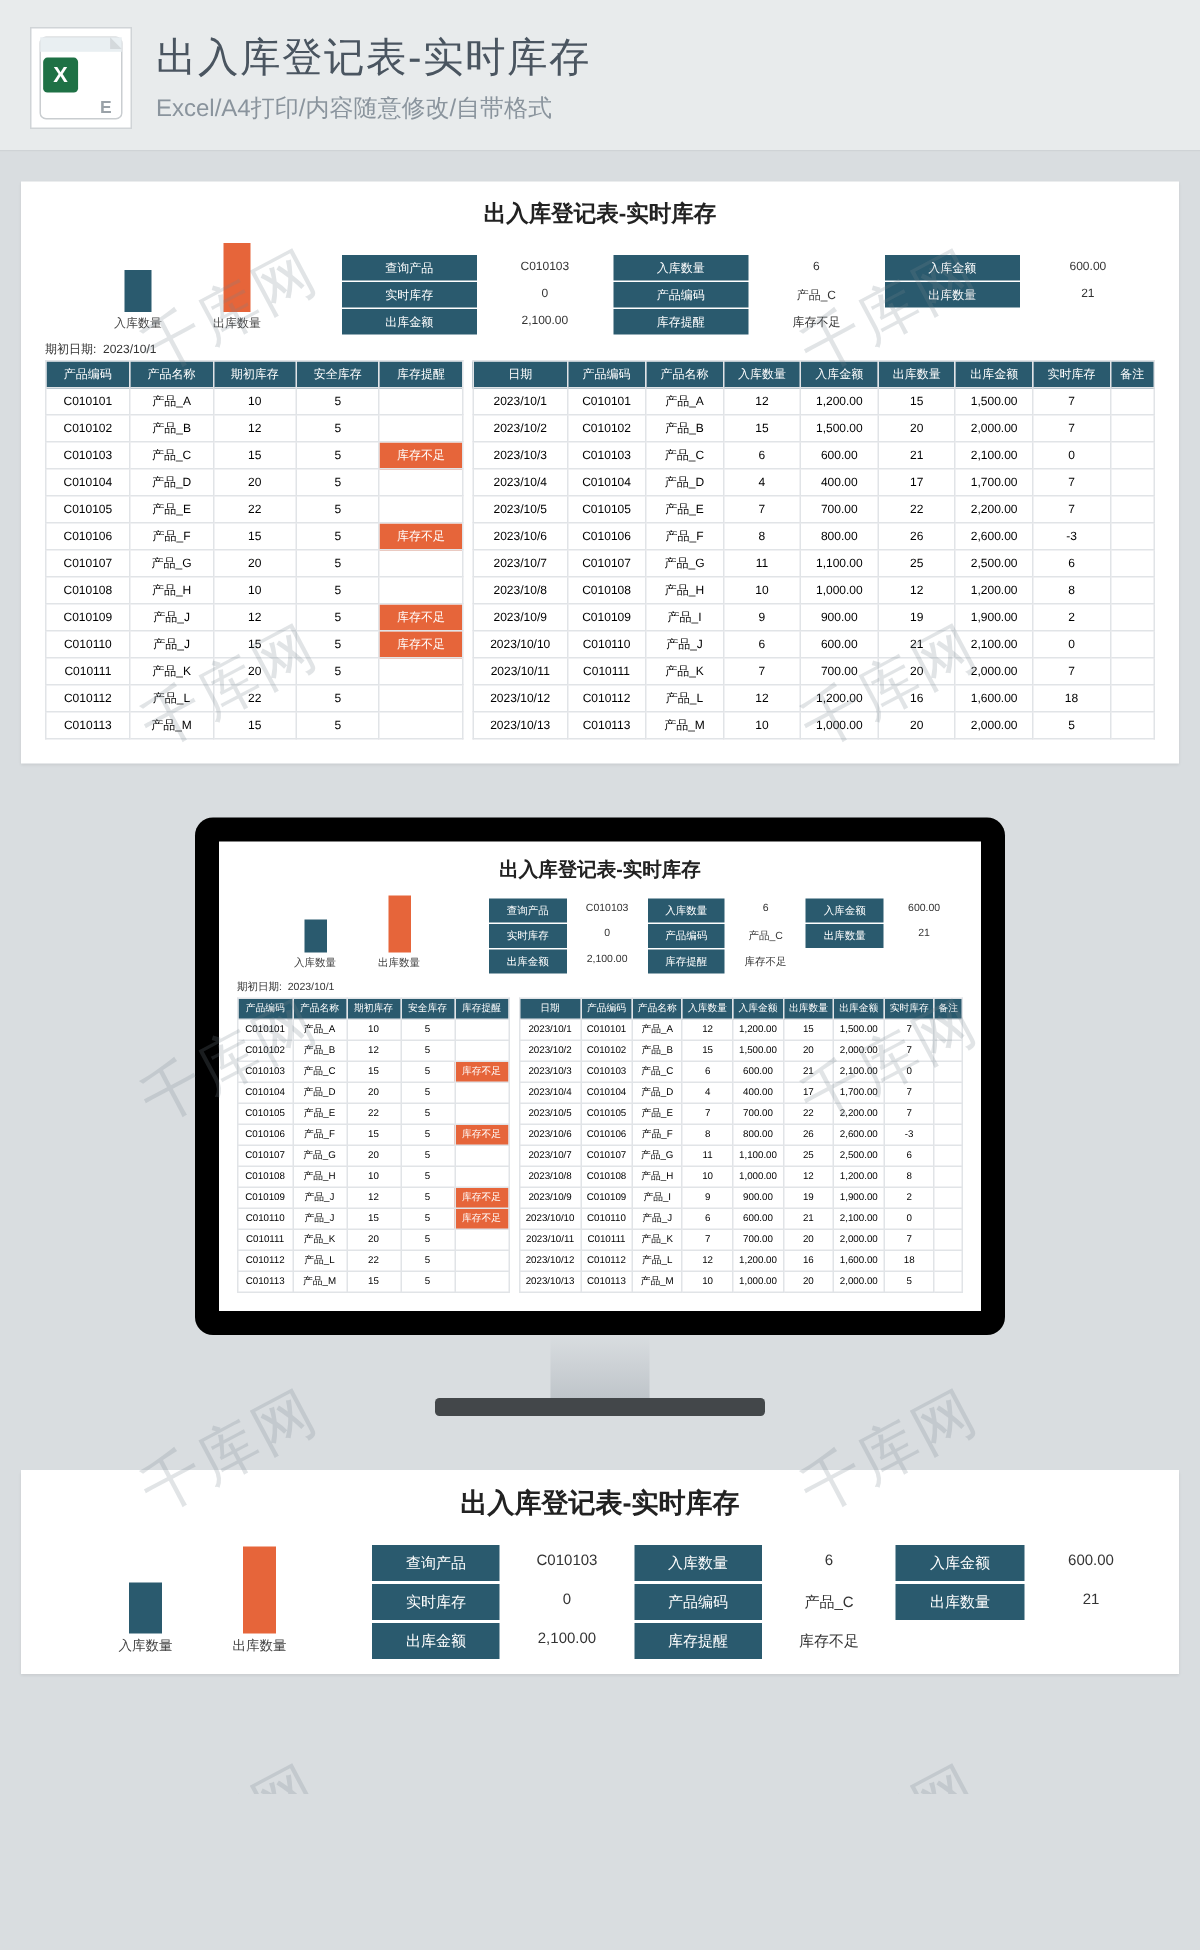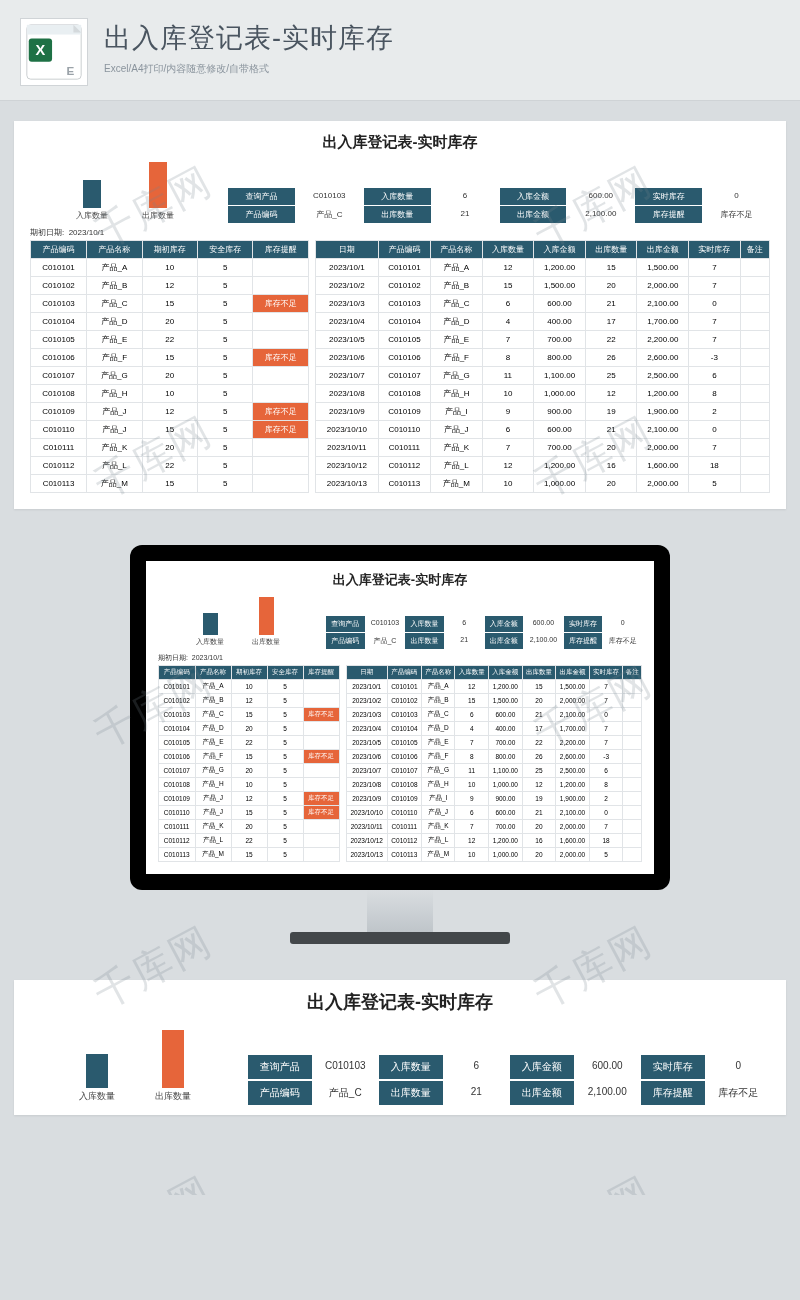--- a/index.html
+++ b/index.html
@@ -29,21 +29,21 @@
   .excel-icon svg { width: 68px; height: 68px; }
   .hero-text { flex: 1; padding-top: 2px; }
   .hero-title {
     font-size: 27px;
     font-weight: 400;
     color: #4a5560;
     letter-spacing: 1px;
     white-space: nowrap;
   }
   .hero-sub {
-    font-size: 10px;
+    font-size: 16px;
     color: #8a949d;
     margin-top: 6px;
   }
   .page-wrap {
     background: #d9dde0;
     padding: 20px 14px 80px 14px;
   }
   .sheet-card {
     background: #fff;
     padding: 12px 16px 16px 16px;
@@ -71,21 +71,21 @@
     padding-bottom: 2px;
   }
   .bar-block { display:flex; flex-direction:column; align-items:center; gap:2px;}
   .bar { width: 18px; }
   .bar.blue { background:#2a5a6e; height:28px;}
   .bar.orange { background:#e6653a; height:46px;}
   .bar-label { font-size:8px; color:#444;}
   .summary-grid {
     flex:1;
     display:grid;
-    grid-template-columns: repeat(8, 1fr);
+    grid-template-columns: repeat(6, 1fr);
     gap: 1px;
     font-size: 8px;
   }
   .summary-grid .cell { padding:3px 2px; text-align:center; white-space:nowrap;}
   .cell.hdr { background:#2a5a6e; color:#fff;}
   .cell.val { background:#fff; color:#333;}
   .date-line { font-size:8px; color:#333; margin:4px 0 2px 0;}
   .tables-row { display:flex; gap:6px;}
   table { border-collapse: collapse; font-size:8px; width:100%;}
   th, td { border:1px solid #e1e4e7; padding:3px 2px; text-align:center; white-space:nowrap;}

